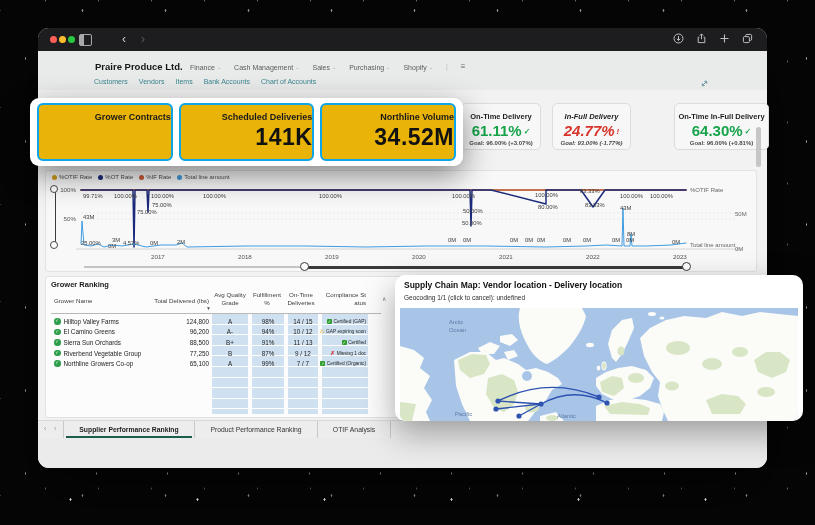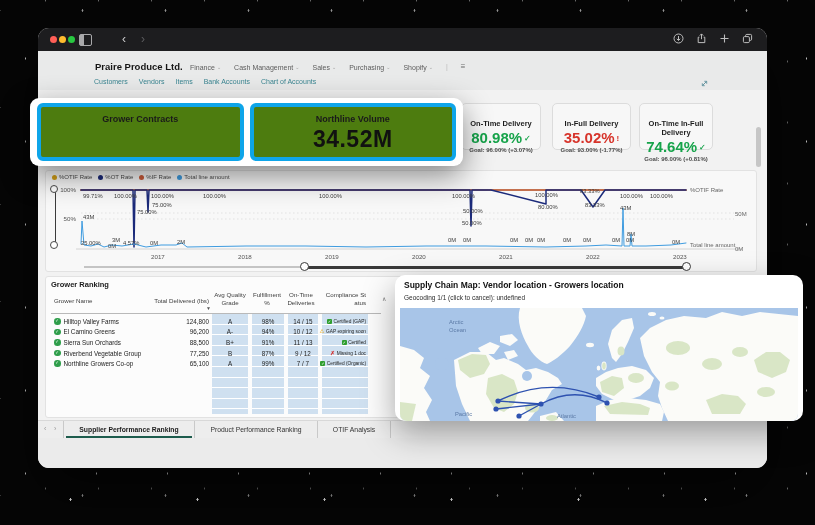--- a/index.html
+++ b/index.html
@@ -30,21 +30,21 @@
   .menus{position:absolute;left:152px;top:12px;display:flex;gap:13px;font-size:7px;color:#5c5c5c;}
   .menus .mi{display:flex;gap:2px;align-items:center;}
   .menus .caret{font-size:5px;color:#9a9a9a;}
   .menus .sep{color:#bbb;} .menus .burger{color:#6a6a6a;font-size:8px;margin-top:-1px;}
   .submenu{position:absolute;left:56px;top:27px;display:flex;gap:11px;font-size:7px;color:#3a8591;}
   .expand-ic{position:absolute;left:662px;top:28px;}
   
   .content{position:absolute;left:0;top:62px;right:0;height:330px;background:#f2f2f2;}
   
   .gcard{position:absolute;top:13px;height:47px;background:#f7f7f7;border:1px solid #dcdcdc;border-radius:5px;text-align:center;box-sizing:border-box;}
-  .gcard .gl{margin-top:15px;font-size:7.5px;font-weight:bold;color:#1c1c1c;}
+  .gcard .gl{margin-top:8px;font-size:7.5px;font-weight:bold;color:#1c1c1c;}
   .gcard .gv{margin-top:1px;font-size:15px;font-weight:bold;}
   .gcard .gv .mk{font-size:8px;vertical-align:2px;margin-left:2px;}
   .gcard .gg{margin-top:1px;font-size:6px;color:#4a4a4a;font-weight:bold;}
   .scrollpill{position:absolute;left:718px;top:37px;width:5px;height:40px;border-radius:3px;background:#c6c6c6;}
   
   .chartpanel{position:absolute;left:7px;top:80px;width:712px;height:102px;background:#f8f8f8;border:1px solid #e2e2e2;border-radius:3px;box-sizing:border-box;}
   .legend{position:absolute;left:6px;top:3px;display:flex;gap:6px;font-size:6px;color:#4a4a4a;}
   .legend .li{display:flex;align-items:center;gap:2px;}
   .legend .ld{width:5px;height:5px;border-radius:50%;}
   .vslider{position:absolute;left:4px;top:14px;width:10px;height:64px;}
@@ -82,21 +82,21 @@
   .tab{position:absolute;top:0;height:100%;display:flex;align-items:center;justify-content:center;font-size:6.8px;color:#333;border-right:1px solid #c9c9c9;box-sizing:border-box;}
   .tab.active{font-weight:bold;color:#1c1c1c;}
   .tab.active::after{content:"";position:absolute;left:2px;right:2px;bottom:0;height:2.5px;background:#1d5c4d;}
   .tab1{left:25px;width:132px;border-left:1px solid #c9c9c9;}
   .tab2{left:157px;width:123px;} .tab3{left:280px;width:73px;}
   
   .footer{position:absolute;left:0;top:410px;right:0;height:30px;background:#ebebeb;border-radius:0 0 11px 11px;}
   
   .kpipanel{position:absolute;left:30px;top:98px;width:433px;height:68px;background:#fff;border-radius:9px;
     box-shadow:0 10px 30px rgba(0,0,0,.45);display:flex;gap:6px;padding:5px 7px;box-sizing:border-box;}
-  .kpicard{flex:1;border:4px solid #0ea5e9;border-radius:6px;background:#4d7c0f;text-align:center;}
+  .kpicard{flex:1;border:2px solid #0ea5e9;border-radius:6px;background:#eab308;text-align:right;}
   .kpicard .kl{margin-top:7px;font-size:9px;font-weight:bold;color:#1a1a1a;}
   .kpicard .kv{margin-top:2px;font-size:23px;font-weight:bold;color:#111;letter-spacing:0.5px;}
   
   .mappopup{position:absolute;left:395px;top:275px;width:408px;height:146px;background:#fff;border-radius:10px;
     box-shadow:0 12px 32px rgba(0,0,0,.35);}
   .mtitle{position:absolute;left:9px;top:5px;font-size:8.5px;font-weight:bold;color:#101010;}
   .msub{position:absolute;left:9px;top:19px;font-size:6.5px;color:#2c2c2c;}
   .maparea{position:absolute;left:5px;top:33px;width:398px;height:113px;border-radius:0 0 7px 7px;overflow:hidden;}
 </style>
 </head>
@@ -162,31 +162,31 @@
           <span>Bank Accounts</span>
           <span>Chart of Accounts</span>
         </div>
       <svg class="expand-ic" width="9" height="9" viewBox="0 0 9 9">
         <path d="M2.5,6.5 L6.5,2.5 M4.3,2.3 H6.7 V4.7 M4.7,6.7 H2.3 V4.3" fill="none" stroke="#5a8f9b" stroke-width="0.9"></path>
       </svg>
     </div>
     <div class="content">
       <div class="gcard" style="left:423px;width:80px;">
         <div class="gl">On-Time Delivery</div>
-        <div class="gv" style="color:#16a34a;"><span>80.98%</span><span class="mk">✓</span></div>
+        <div class="gv" style="color:#16a34a;"><span>61.11%</span><span class="mk">✓</span></div>
         <div class="gg">Goal: 96.00% (+3.07%)</div>
       </div>
-      <div class="gcard" style="left:514px;width:79px;">
+      <div class="gcard" style="left:514px;width:79px;font-style:italic;">
         <div class="gl">In-Full Delivery</div>
-        <div class="gv" style="color:#d7342b;"><span>35.02%</span><span class="mk">!</span></div>
+        <div class="gv" style="color:#d7342b;"><span>24.77%</span><span class="mk">!</span></div>
         <div class="gg">Goal: 93.00% (-1.77%)</div>
       </div>
-      <div class="gcard" style="left:601px;width:74px;">
+      <div class="gcard" style="left:636px;width:95px;">
         <div class="gl">On-Time In-Full Delivery</div>
-        <div class="gv" style="color:#16a34a;"><span>74.64%</span><span class="mk">✓</span></div>
+        <div class="gv" style="color:#16a34a;"><span>64.30%</span><span class="mk">✓</span></div>
         <div class="gg">Goal: 96.00% (+0.81%)</div>
       </div>
       <div class="scrollpill"></div>
 
       <div class="chartpanel">
         <div class="legend" id="legend">
             <span class="li">
               <span class="ld" style="background:#d4a017"></span>
               <span>%OTIF Rate</span>
             </span>
@@ -350,27 +350,31 @@
         </div>
     </div>
     <div class="footer"></div>
   </div>
 
   <div class="kpipanel">
     <div class="kpicard">
       <div class="kl">Grower Contracts</div>
     </div>
     <div class="kpicard">
+      <div class="kl">Scheduled Deliveries</div>
+      <div class="kv">141K</div>
+    </div>
+    <div class="kpicard">
       <div class="kl">Northline Volume</div>
       <div class="kv">34.52M</div>
     </div>
   </div>
 
   <div class="mappopup">
-    <div class="mtitle">Supply Chain Map: Vendor location - Growers location</div>
+    <div class="mtitle">Supply Chain Map: Vendor location - Delivery location</div>
     <div class="msub">Geocoding 1/1 (click to cancel): undefined</div>
     <div class="maparea">
       <svg id="mapsvg" width="398" height="113" viewBox="0 0 398 113">
         <rect x="0" y="0" width="398" height="113" fill="#a8c5e8"></rect>
         <g fill="#fbfbf8" stroke="none">
 
           <path d="M0,38 L14,42 L24,50 L20,60 L30,68 L24,80 L32,92 L26,104 L30,113 L0,113 Z"></path>
 
           <path d="M54,52 L70,44 L86,44 L96,52 L104,50 L118,56 L126,62 L136,60 L148,64 L158,70 L162,76 L152,82 L146,92 L138,100 L132,108 L128,113 L70,113 L62,96 L56,78 Z"></path>
 

